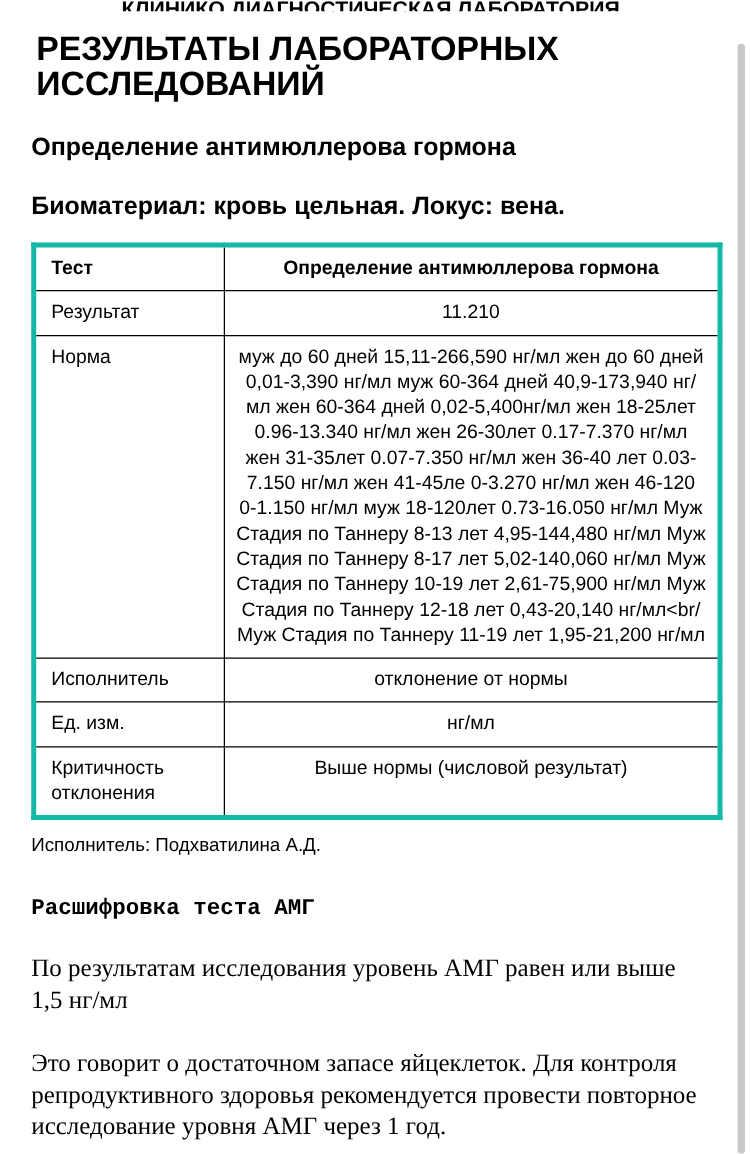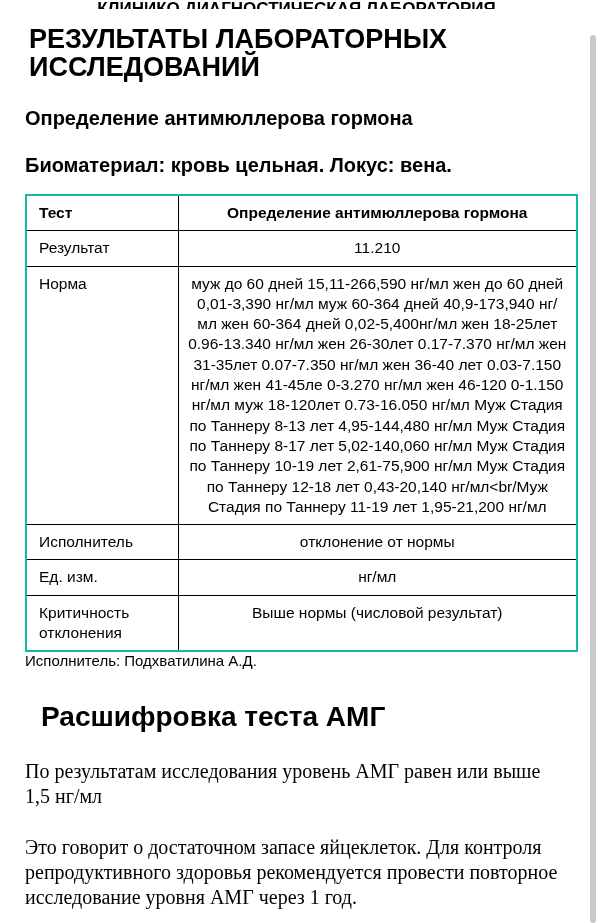--- a/index.html
+++ b/index.html
@@ -21,36 +21,36 @@
 
   .main-title {
     font-size: 27px; line-height: 28px; font-weight: bold;
     margin: 16px 4px 13px 4px;
   }
   .section-heading { font-size: 20px; font-weight: bold; margin: 26px 0 0 0; }
   .biomaterial     { font-size: 20px; font-weight: bold; margin: 24px 0 17px 0; }
 
   table.results {
     border-collapse: collapse; width: 553px; margin-top: 9px;
-    border: 2px solid #14b8a6;
+    border: 4px solid #14b8a6;
   }
   table.results td {
     border: 1.5px solid #000;
     font-size: 15.5px; line-height: 20.3px;
     vertical-align: top;
   }
   td.cell-label { width: 152px; text-align: left; padding: 7px 6px 7px 12px; }
   td.cell-value { text-align: center; padding: 7px 9px; }
   tr.row-test td { font-weight: bold; }
 
-  .executor { font-size: 15px; }
+  .executor { font-size: 15px; margin-top: 12px; }
 
   .serif-heading {
-    font-family: Liberation Sans, sans-serif;
-    font-size: 28px; font-weight: bold; margin: 32px 0 0 16px;
+    font-family: Liberation Mono, monospace;
+    font-size: 18px; font-weight: bold; margin: 32px 0 0 0;
   }
   .serif-para {
     font-family: "Liberation Serif", serif;
     font-size: 20px; line-height: 25px; margin: 26px 0 0 0;
   }
 
   .scrollbar-track { position: absolute; top: 0; right: 0; width: 12px; height: 923px; }
   .scrollbar-thumb {
     position: absolute; top: 35px; right: 4px;
     width: 6px; height: 888px; border-radius: 3px;

